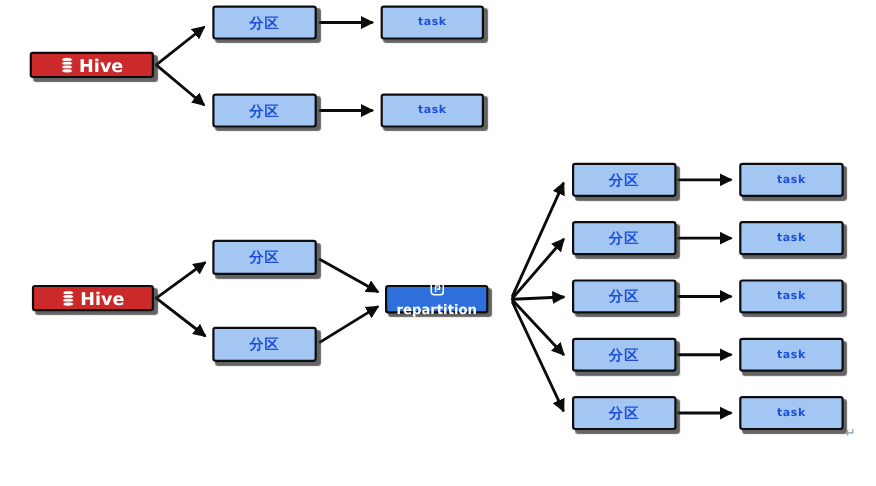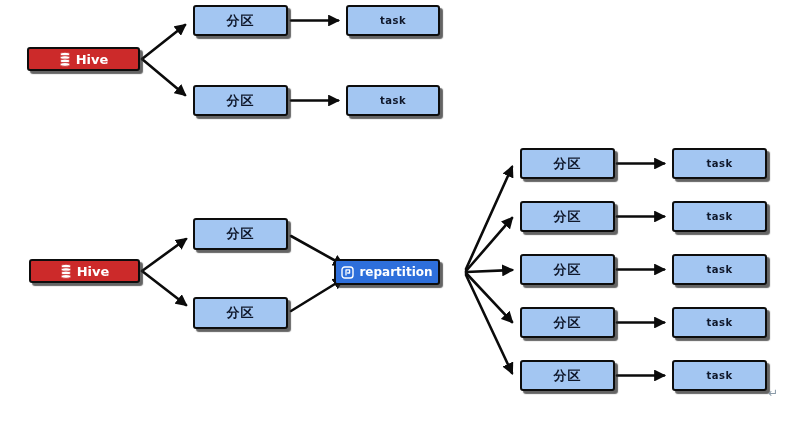--- a/index.html
+++ b/index.html
@@ -20,38 +20,38 @@
   .node {
     position: absolute;
     box-sizing: border-box;
     border: 2px solid #0d0d0d;
     border-radius: 3px;
     display: flex;
     align-items: center;
     justify-content: center;
     gap: 5px;
     font-weight: bold;
-    color: #0f172a;
+    color: #1d4ed8;
     box-shadow: 3px 3px 1px rgba(40,40,40,0.72);
   }
   .partition {
     background: #a3c6f2;
     font-size: 13px;
     letter-spacing: 1px;
   }
   .task {
     background: #a3c6f2;
     font-size: 10px;
     letter-spacing: 0.5px;
     text-align: center;
   }
   .hive {
     background: #cc2a2a;
     color: #ffffff;
-    font-size: 13px;
+    font-size: 16px;
   }
   .repartition {
     background: #2e6fdb;
     color: #ffffff;
     font-size: 12px;
     font-weight: bold;
   }
   .icon { display: inline-flex; align-items: center; }
   .caption {
     position: absolute;
@@ -152,21 +152,21 @@
     <span>Hive</span>
   </div>
 
   <div class="node partition" style="left:193px; top:218px; width:95px; height:32px;">
     <span>分区</span>
   </div>
   <div class="node partition" style="left:193px; top:297px; width:95px; height:32px;">
     <span>分区</span>
   </div>
 
-  <div class="node repartition" style="left:334px; top:259px; width:106px; height:26px;">
+  <div class="node repartition" style="left:350px; top:259px; width:94px; height:26px;flex-direction:column;">
     <span class="icon">
       <svg width="13" height="13" viewBox="0 0 13 13">
         <rect x="1" y="1" width="11" height="11" rx="2.8" fill="none" stroke="#ffffff" stroke-width="1.4"></rect>
         <path d="M5 9.6 V3.9 h3.6 v3.1 H6.2" fill="none" stroke="#ffffff" stroke-width="1.3" stroke-linejoin="round"></path>
       </svg>
     </span>
     <span>repartition</span>
   </div>
 
   <div class="node partition" style="left:520px; top:148px; width:95px; height:31px;">

